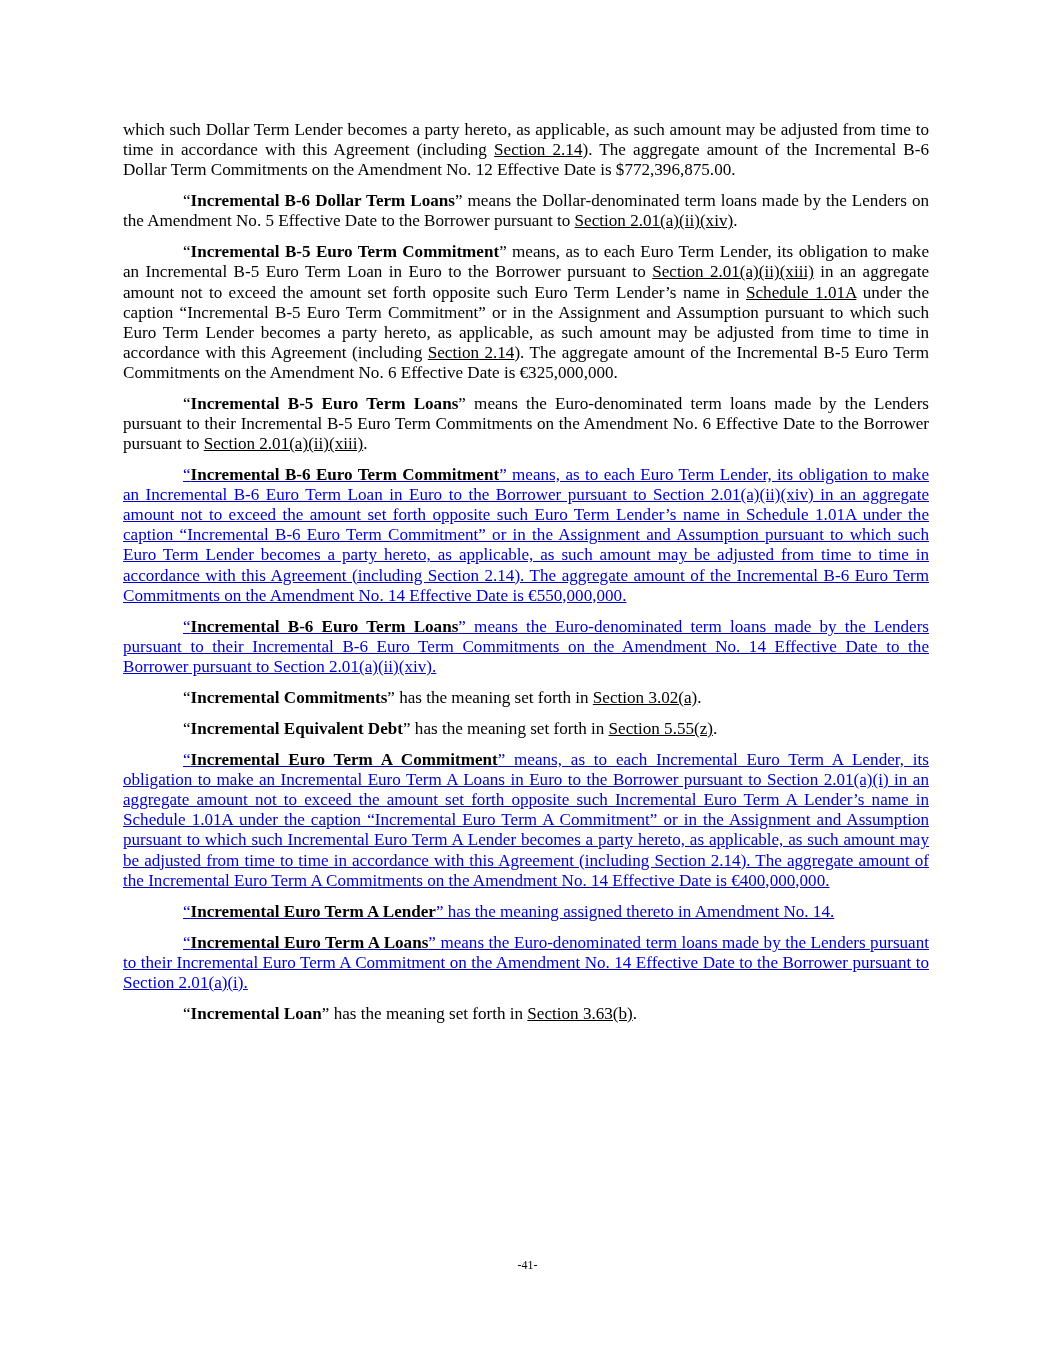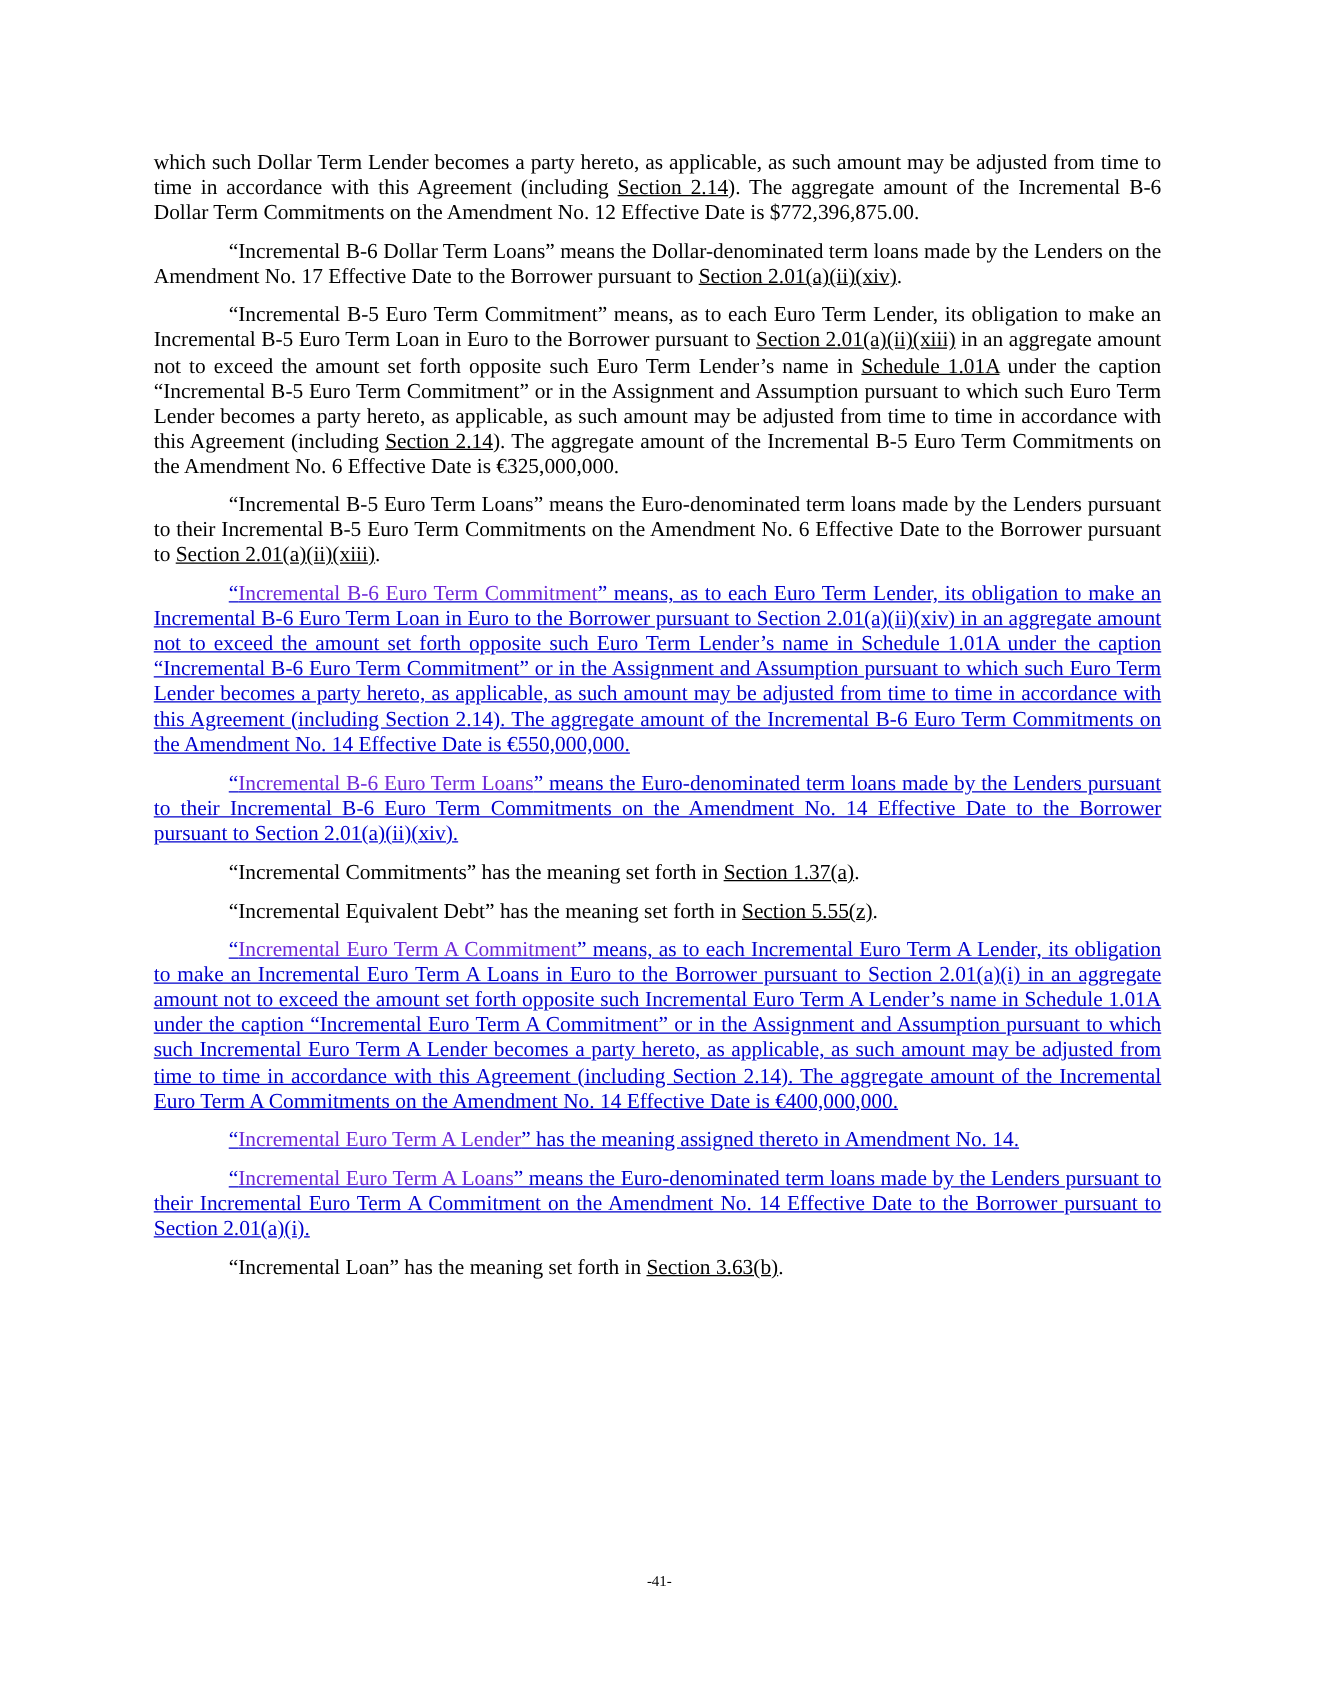--- a/index.html
+++ b/index.html
@@ -33,46 +33,46 @@
     text-justify: inter-word;
     hyphens: manual;
   }
   p.indent {
     text-indent: 60px;
   }
   .ins {
     color: #0000cc;
     text-decoration: underline;
   }
-  .ins b { color: #6d28d9; }
+  .ins b { color: #000000; }
   .u {
     text-decoration: underline;
   }
-  b { font-weight: normal; }
+  b { font-weight: bold; }
   .pagenum {
     position: absolute;
     left: 0;
     right: 0;
     top: 1258px;
     text-align: center;
     font-size: 12px;
   }
 </style>
 </head>
 <body>
 
 <div class="page">
   <div class="content" id="body-text">
       <p class=""><span>which such Dollar Term Lender becomes a party hereto, as applicable, as such amount may be adjusted from time to time in accordance with this Agreement (including </span><span class="u">Section 2.14</span><span>).  The aggregate amount of the Incremental B-6 Dollar Term Commitments on the Amendment No. 12 Effective Date is $772,396,875.00.</span></p>
-      <p class="indent"><span>“</span><b>Incremental B-6 Dollar Term Loans</b><span>” means the Dollar-denominated term loans made by the Lenders on the Amendment No. 17 Effective Date to the Borrower pursuant to </span><span class="u">Section 2.01(a)(ii)(xiv)</span><span>.</span></p>
+      <p class="indent"><span>“</span><b>Incremental B-6 Dollar Term Loans</b><span>” means the Dollar-denominated term loans made by the Lenders on the Amendment No. 5 Effective Date to the Borrower pursuant to </span><span class="u">Section 2.01(a)(ii)(xiv)</span><span>.</span></p>
       <p class="indent"><span>“</span><b>Incremental B-5 Euro Term Commitment</b><span>” means, as to each Euro Term Lender, its obligation to make an Incremental B-5 Euro Term Loan in Euro to the Borrower pursuant to </span><span class="u">Section 2.01(a)(ii)(xiii)</span><span> in an aggregate amount not to exceed the amount set forth opposite such Euro Term Lender’s name in </span><span class="u">Schedule 1.01A</span><span> under the caption “Incremental B-5 Euro Term Commitment” or in the Assignment and Assumption pursuant to which such Euro Term Lender becomes a party hereto, as applicable, as such amount may be adjusted from time to time in accordance with this Agreement (including </span><span class="u">Section 2.14</span><span>).  The aggregate amount of the Incremental B-5 Euro Term Commitments on the Amendment No. 6 Effective Date is €325,000,000.</span></p>
       <p class="indent"><span>“</span><b>Incremental B-5 Euro Term Loans</b><span>” means the Euro-denominated term loans made by the Lenders pursuant to their Incremental B-5 Euro Term Commitments on the Amendment No. 6 Effective Date to the Borrower pursuant to </span><span class="u">Section 2.01(a)(ii)(xiii)</span><span>.</span></p>
       <p class="indent ins"><span>“</span><b>Incremental B-6 Euro Term Commitment</b><span>” means, as to each Euro Term Lender, its obligation to make an Incremental B-6 Euro Term Loan in Euro to the Borrower pursuant to Section 2.01(a)(ii)(xiv) in an aggregate amount not to exceed the amount set forth opposite such Euro Term Lender’s name in Schedule 1.01A under the caption “Incremental B-6 Euro Term Commitment” or in the Assignment and Assumption pursuant to which such Euro Term Lender becomes a party hereto, as applicable, as such amount may be adjusted from time to time in accordance with this Agreement (including Section 2.14).  The aggregate amount of the Incremental B-6 Euro Term Commitments on the Amendment No. 14 Effective Date is €550,000,000.</span></p>
       <p class="indent ins"><span>“</span><b>Incremental B-6 Euro Term Loans</b><span>” means the Euro-denominated term loans made by the Lenders pursuant to their Incremental B-6 Euro Term Commitments on the Amendment No. 14 Effective Date to the Borrower pursuant to Section 2.01(a)(ii)(xiv).</span></p>
-      <p class="indent"><span>“</span><b>Incremental Commitments</b><span>” has the meaning set forth in </span><span class="u">Section 1.37(a)</span><span>.</span></p>
+      <p class="indent"><span>“</span><b>Incremental Commitments</b><span>” has the meaning set forth in </span><span class="u">Section 3.02(a)</span><span>.</span></p>
       <p class="indent"><span>“</span><b>Incremental Equivalent Debt</b><span>” has the meaning set forth in </span><span class="u">Section 5.55(z)</span><span>.</span></p>
       <p class="indent ins"><span>“</span><b>Incremental Euro Term A Commitment</b><span>” means, as to each Incremental Euro Term A Lender, its obligation to make an Incremental Euro Term A Loans in Euro to the Borrower pursuant to Section 2.01(a)(i) in an aggregate amount not to exceed the amount set forth opposite such Incremental Euro Term A Lender’s name in Schedule 1.01A under the caption “Incremental Euro Term A Commitment” or in the Assignment and Assumption pursuant to which such Incremental Euro Term A Lender becomes a party hereto, as applicable, as such amount may be adjusted from time to time in accordance with this Agreement (including Section 2.14).  The aggregate amount of the Incremental Euro Term A Commitments on the Amendment No. 14 Effective Date is €400,000,000.</span></p>
       <p class="indent ins"><span>“</span><b>Incremental Euro Term A Lender</b><span>” has the meaning assigned thereto in Amendment No. 14.</span></p>
       <p class="indent ins"><span>“</span><b>Incremental Euro Term A Loans</b><span>” means the Euro-denominated term loans made by the Lenders pursuant to their Incremental Euro Term A Commitment on the Amendment No. 14 Effective Date to the Borrower pursuant to Section 2.01(a)(i).</span></p>
       <p class="indent"><span>“</span><b>Incremental Loan</b><span>” has the meaning set forth in </span><span class="u">Section 3.63(b)</span><span>.</span></p>
     </div>
   <div class="pagenum">-41-</div>
 </div>
 
 </body></html>

